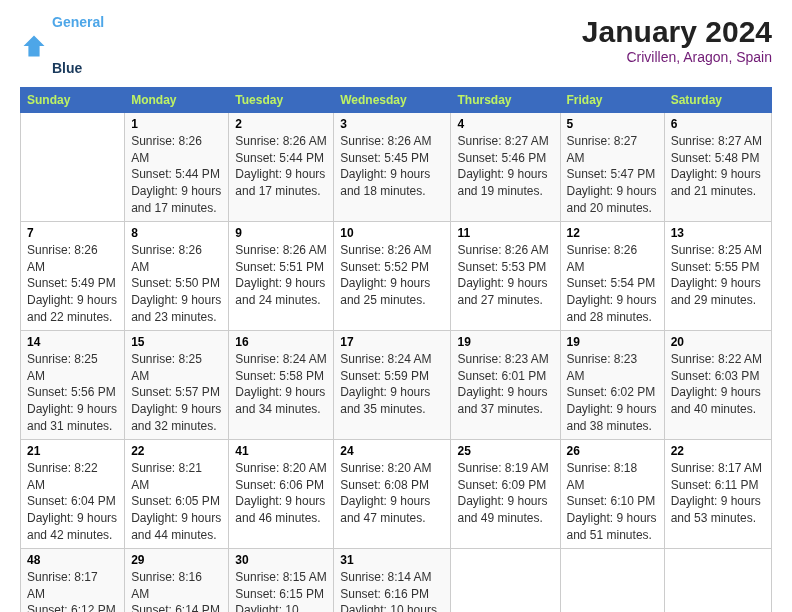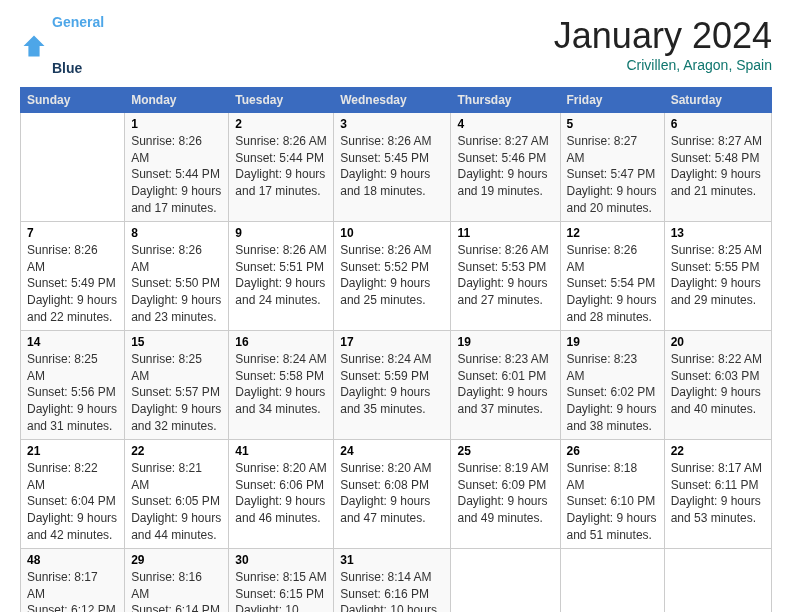--- a/index.html
+++ b/index.html
@@ -36,36 +36,36 @@
     }
     .logo-icon {
       width: 28px;
       height: 28px;
       margin-right: 4px;
     }
     .title-block {
       text-align: right;
     }
     .main-title {
-      font-size: 36px;
-      font-weight: normal;
+      font-size: 30px;
+      font-weight: bold;
       color: #222;
     }
     .subtitle {
       font-size: 14px;
-      color: #0f766e;
+      color: #701a75;
     }
     table {
       width: 100%;
       border-collapse: collapse;
       font-size: 10.5px;
     }
     thead tr th {
       background: #3a6bbf;
-      color: #e5e5e5;
+      color: #bef264;
       padding: 5px 6px;
       font-size: 12px;
       font-weight: bold;
       border: 1px solid #3a6bbf;
       text-align: left;
     }
     tbody tr td {
       border: 1px solid #ccc;
       padding: 4px 6px;
       vertical-align: top;

